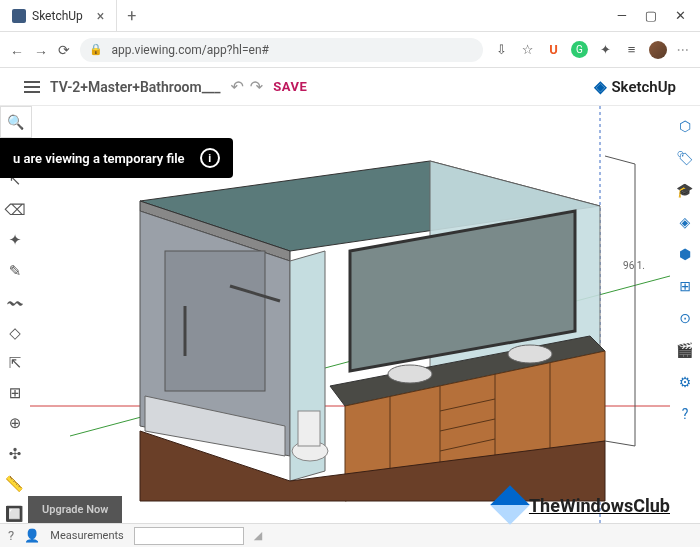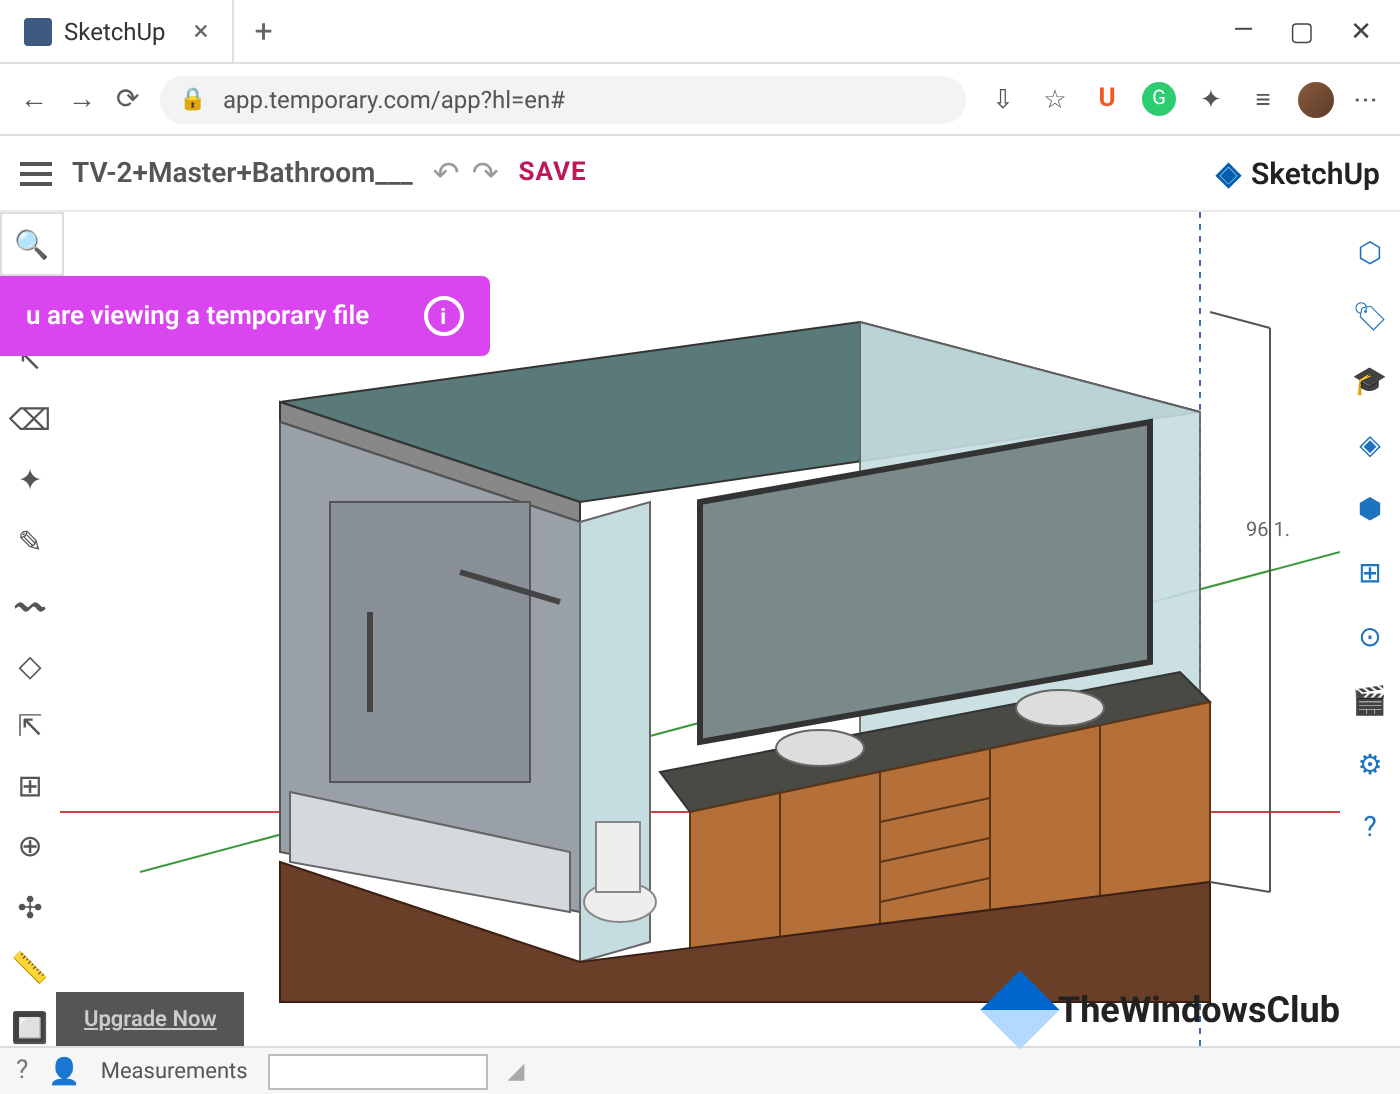--- a/index.html
+++ b/index.html
@@ -16,53 +16,53 @@
     .nav-icon { color: #5a5a5a; font-size: 14px; cursor: pointer; }
     .url-field { flex: 1; display: flex; align-items: center; gap: 8px; background: #f1f3f4; border-radius: 14px; padding: 5px 10px; font-size: 12px; color: #555; }
     .lock { font-size: 11px; }
     .addr-ext-icons { display: flex; align-items: center; gap: 9px; }
     .ext-icon { width: 17px; height: 17px; display: inline-flex; align-items: center; justify-content: center; font-size: 13px; color: #555; }
     .ext-u { color: #ee5a24; font-weight: bold; }
     .ext-g { background: #2ecc71; border-radius: 50%; color: #fff; font-size: 10px; }
     .avatar { width: 18px; height: 18px; border-radius: 50%; background: linear-gradient(135deg, #8b5a3c, #5a3c2a); }
     .menu-dots { writing-mode: vertical-rl; font-size: 12px; color: #555; }
     
-    .app-header { height: 38px; display: flex; align-items: center; padding: 0 10px; gap: 10px; background: #fff; border-bottom: 1px solid #eaeaea; }
+    .app-header { height: 38px; display: flex; align-items: center; padding: 0 24px; gap: 10px; background: #fff; border-bottom: 1px solid #eaeaea; }
     .hamburger { display: flex; flex-direction: column; gap: 3px; }
     .hamburger span { width: 16px; height: 2px; background: #555; }
     .filename { font-weight: 600; font-size: 14px; color: #555; flex: none; }
     .undo-redo { color: #999; font-size: 16px; display: flex; gap: 6px; }
     .save-btn { color: #be185d; font-weight: 700; font-size: 13px; letter-spacing: 0.5px; }
     .logo { margin-left: auto; display: flex; align-items: center; gap: 5px; font-weight: 600; font-size: 15px; color: #222; }
     .logo-mark { color: #005fae; font-size: 16px; }
     
     .banner { position: absolute; left: 0; top: 106px; z-index: 50; }
     .banner-search { width: 32px; height: 32px; background: #fff; border: 1px solid #ddd; display: flex; align-items: center; justify-content: center; color: #666; font-size: 14px; }
-    .banner-msg { background: #d946ef; color: #fff; padding: 10px 13px; font-size: 13px; font-weight: 600; display: flex; align-items: center; gap: 27px; border-radius: 0 4px 4px 0; }
+    .banner-msg { background: #000000; color: #fff; padding: 10px 13px; font-size: 13px; font-weight: 600; display: flex; align-items: center; gap: 15px; border-radius: 0 4px 4px 0; }
     .banner-info { width: 20px; height: 20px; border: 2px solid #fff; border-radius: 50%; display: inline-flex; align-items: center; justify-content: center; font-size: 11px; font-weight: 700; }
     
     .workspace { position: absolute; top: 106px; left: 0; right: 0; bottom: 24px; display: flex; background: #fff; }
     .left-toolbar { width: 30px; background: #fff; display: flex; flex-direction: column; align-items: center; padding-top: 65px; gap: 12px; z-index: 10; }
     .left-toolbar .tool { width: 20px; height: 20px; color: #555; font-size: 15px; display: flex; align-items: center; justify-content: center; cursor: pointer; }
     
     .canvas { flex: 1; position: relative; background: #fff; overflow: hidden; }
     .canvas svg { width: 100%; height: 100%; }
     
     .right-toolbar { width: 30px; background: #fff; display: flex; flex-direction: column; align-items: center; padding-top: 10px; gap: 12px; }
     .right-toolbar .tool { width: 20px; height: 20px; color: #1e73be; font-size: 14px; display: flex; align-items: center; justify-content: center; cursor: pointer; }
     
-    .upgrade-btn { position: absolute; left: 28px; bottom: 24px; background: #555; color: #ccc; font-size: 11px; font-weight: 600; padding: 7px 14px; z-index: 20; text-decoration: underline; }
+    .upgrade-btn { position: absolute; left: 28px; bottom: 24px; background: #555; color: #ccc; font-size: 11px; font-weight: 600; padding: 7px 14px; z-index: 20; }
     
     .statusbar { position: absolute; bottom: 0; left: 0; right: 0; height: 24px; background: #f6f6f6; border-top: 1px solid #ddd; display: flex; align-items: center; padding: 0 8px; font-size: 11px; color: #555; gap: 10px; }
     .status-icon { font-size: 13px; color: #777; }
     .status-msg { flex: 1; }
     .measure-input { width: 110px; height: 18px; border: 1px solid #bbb; background: #fff; }
     .resize-grip { color: #aaa; font-size: 11px; }
     
-    .watermark { position: absolute; right: 30px; bottom: 28px; display: flex; align-items: center; gap: 5px; z-index: 30; }
+    .watermark { position: absolute; right: 30px; bottom: 28px; display: flex; align-items: center; gap: 5px; z-index: 30; text-decoration: underline; }
     .wm-logo { width: 28px; height: 28px; background: linear-gradient(135deg, #0066cc 50%, #b3d9ff 50%); transform: rotate(45deg); }
     .wm-text { font-weight: 700; font-size: 18px; color: #222; }
     
     .dim-text { position: absolute; right: 55px; top: 260px; font-size: 10px; color: #666; z-index: 15; }
   </style>
 </head>
 <body>
 
 <div class="titlebar">
   <div class="tab">
@@ -77,21 +77,21 @@
     <span>✕</span>
   </div>
 </div>
 
 <div class="addrbar">
   <span class="nav-icon">←</span>
   <span class="nav-icon">→</span>
   <span class="nav-icon">⟳</span>
   <div class="url-field">
     <span class="lock">🔒</span>
-    <span>app.temporary.com/app?hl=en#</span>
+    <span>app.viewing.com/app?hl=en#</span>
   </div>
   <div class="addr-ext-icons">
     <span class="ext-icon">⇩</span>
     <span class="ext-icon">☆</span>
     <span class="ext-icon ext-u">U</span>
     <span class="ext-icon ext-g">G</span>
     <span class="ext-icon">✦</span>
     <span class="ext-icon">≡</span>
     <span class="avatar"></span>
     <span class="menu-dots">⋮</span>

